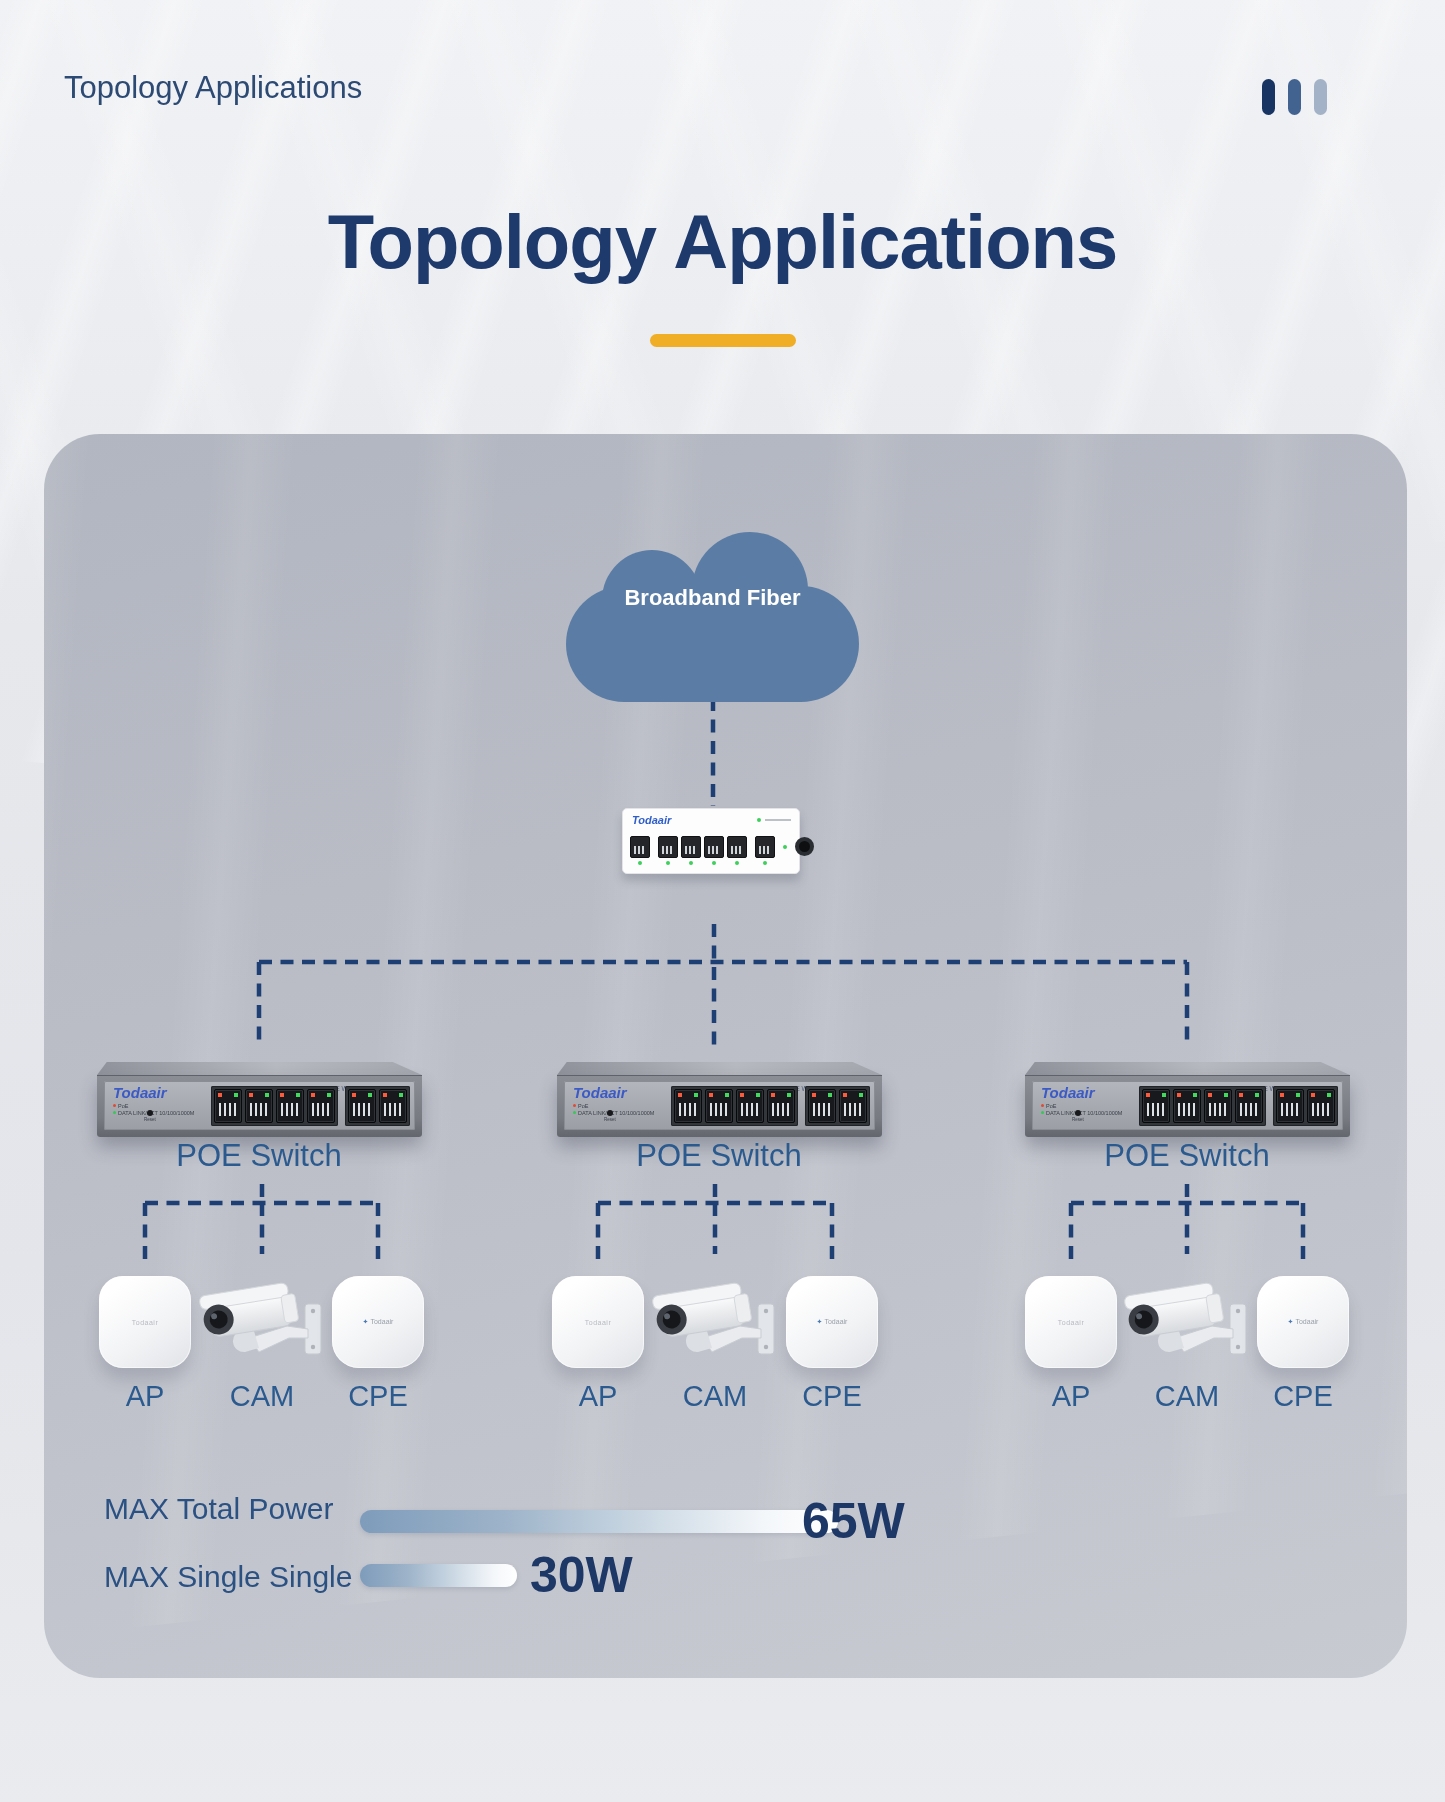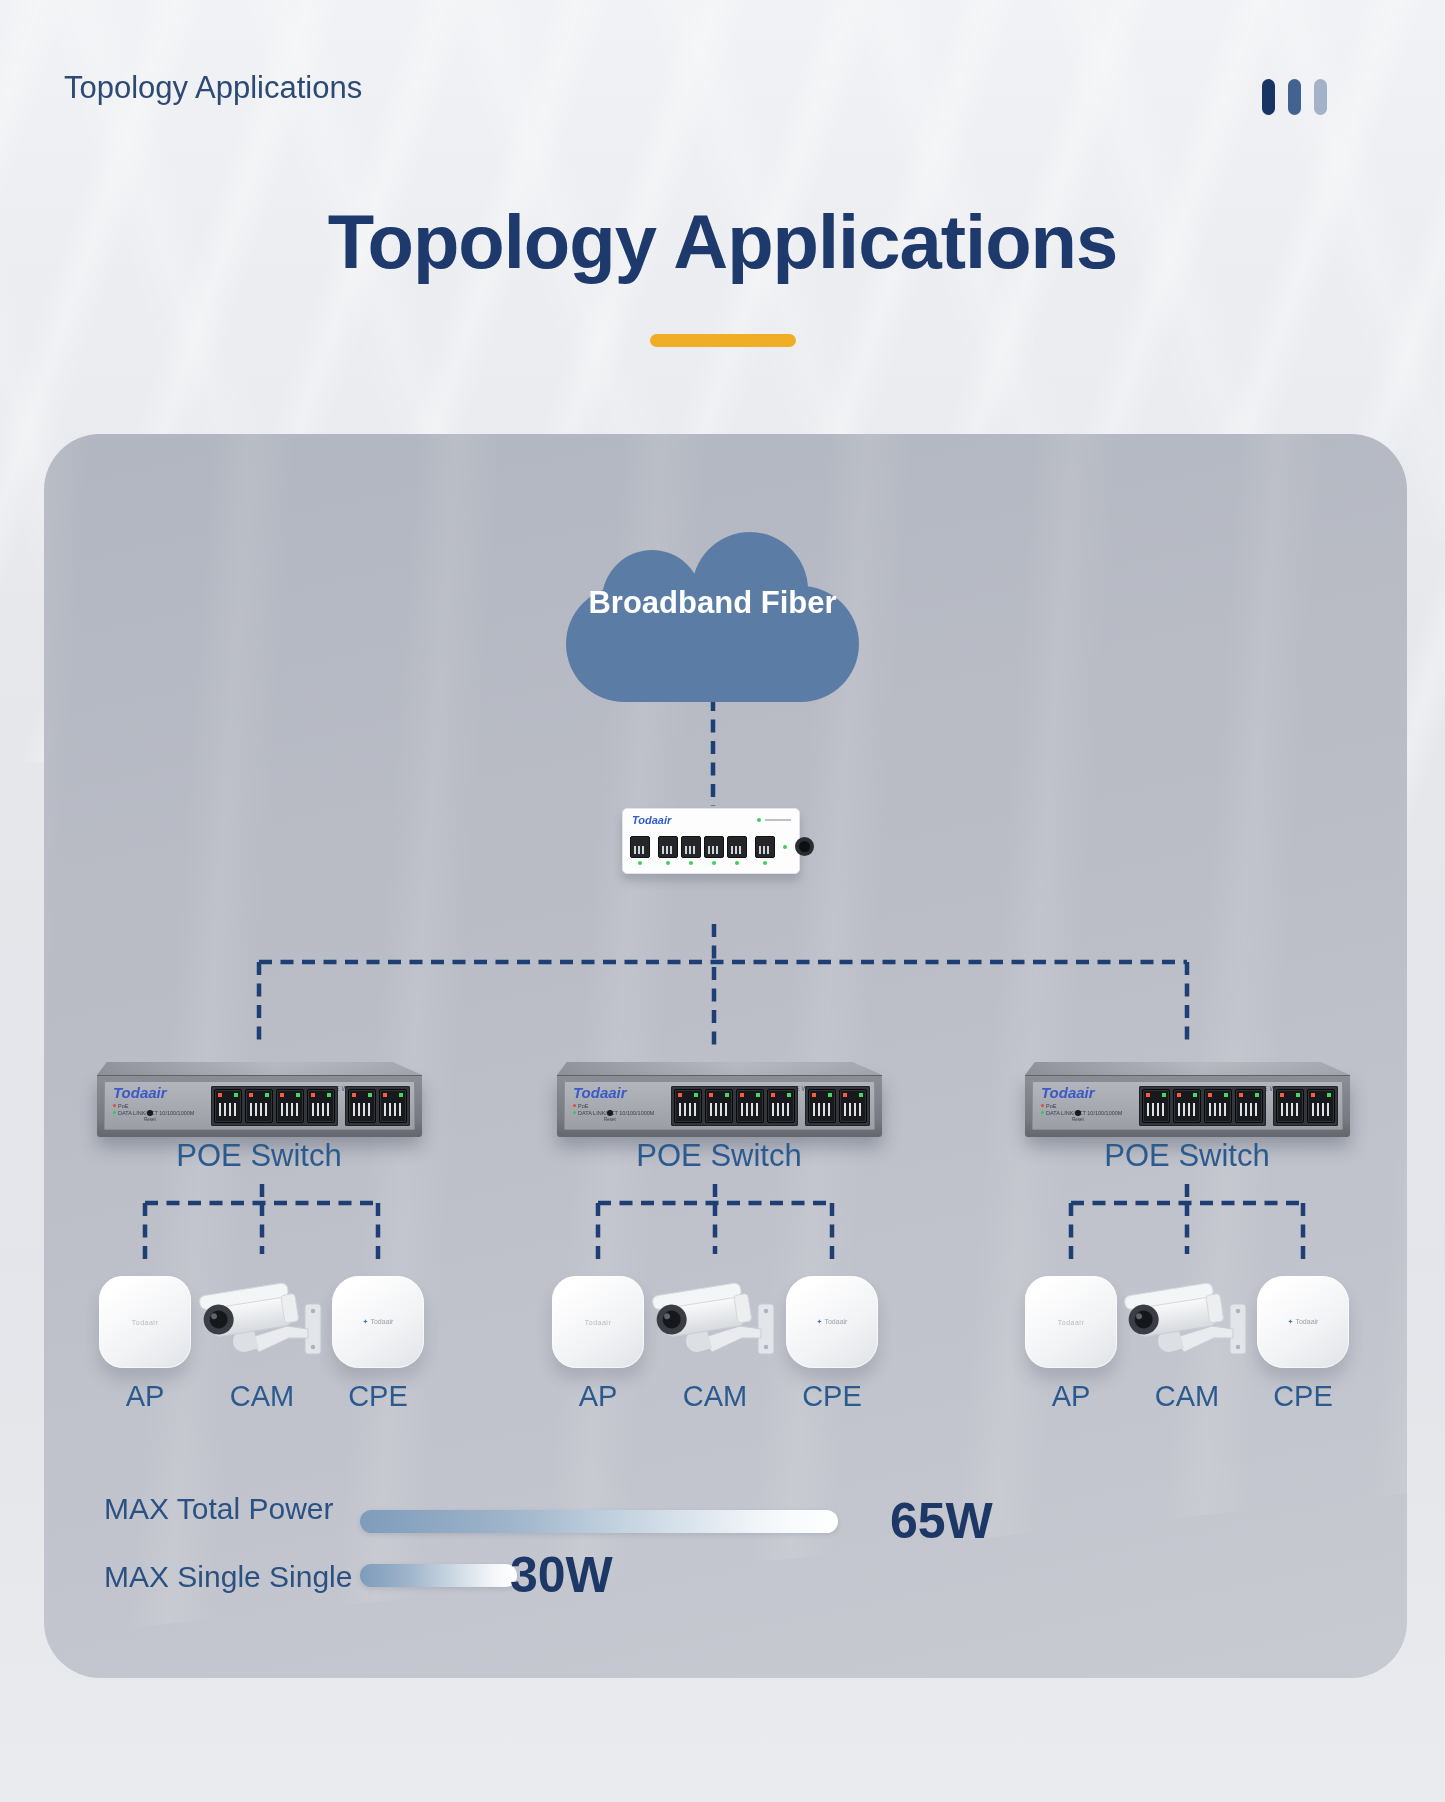--- a/index.html
+++ b/index.html
@@ -28,21 +28,21 @@
   .card{position:absolute;left:44px;top:434px;width:1363px;height:1244px;border-radius:56px;
         background:linear-gradient(168deg,#b2b6c0 0%,#bbbec7 45%,#c7cad1 100%);overflow:hidden;}
   .card::after{content:"";position:absolute;left:-20%;top:-30%;width:150%;height:120%;
         background:repeating-linear-gradient(100deg,rgba(255,255,255,0) 0 120px,rgba(255,255,255,.5) 160px,rgba(255,255,255,0) 205px);
         transform:rotate(-6deg);opacity:.18;}
 
   .connectors{position:absolute;left:0;top:0;pointer-events:none;}
 
   .cloud-svg{position:absolute;left:560px;top:522px;}
   .cloud-label{position:absolute;left:560px;top:585px;width:305px;text-align:center;
-        font-size:31px;font-weight:700;color:#ffffff;}
+        font-size:22px;font-weight:700;color:#ffffff;}
 
   
   .gateway{position:absolute;left:622px;top:808px;width:176px;height:64px;background:#fdfdfe;
         border:1px solid #e2e4e8;border-radius:5px;box-shadow:0 7px 10px rgba(50,58,75,.22);}
   .gw-brand{position:absolute;left:9px;top:5px;font-size:11px;font-weight:700;font-style:italic;color:#2f5ec9;}
   .gw-fineprint{position:absolute;right:8px;top:9px;display:flex;align-items:center;gap:4px;}
   .gw-fineprint b{display:block;width:26px;height:2px;background:#bcc1c8;}
   .gw-fineprint i{display:block;width:4px;height:4px;border-radius:50%;background:#3ecf5d;}
   .gports{position:absolute;left:7px;top:27px;display:flex;align-items:flex-start;gap:8px;}
   .g4{display:flex;gap:3px;}
@@ -327,18 +327,18 @@
     </svg>
   <div class="dev cpe" style="left:1257px">
     <span class="cpe-mark"><i>✦</i><span>Todaair</span></span>
   </div>
   <div class="dlabel" style="left:1011px">AP</div>
   <div class="dlabel" style="left:1127px">CAM</div>
   <div class="dlabel" style="left:1243px">CPE</div>
 
   <div class="plabel" style="top:1492px">MAX Total Power</div>
   <div class="pbar" style="top:1510px;width:478px"></div>
-  <div class="pval" style="left:890px;top:1492px">65W</div>
+  <div class="pval" style="left:802px;top:1492px">65W</div>
 
   <div class="plabel" style="top:1560px">MAX Single Single</div>
   <div class="pbar" style="top:1564px;width:157px"></div>
-  <div class="pval" style="left:510px;top:1546px">30W</div>
+  <div class="pval" style="left:530px;top:1546px">30W</div>
 </div>
 
 </body></html>

